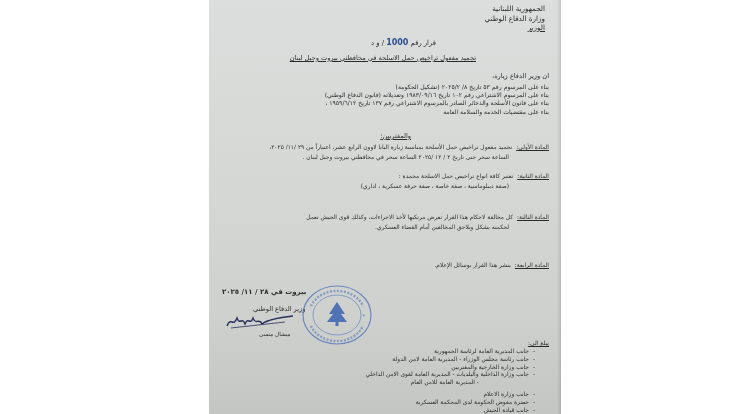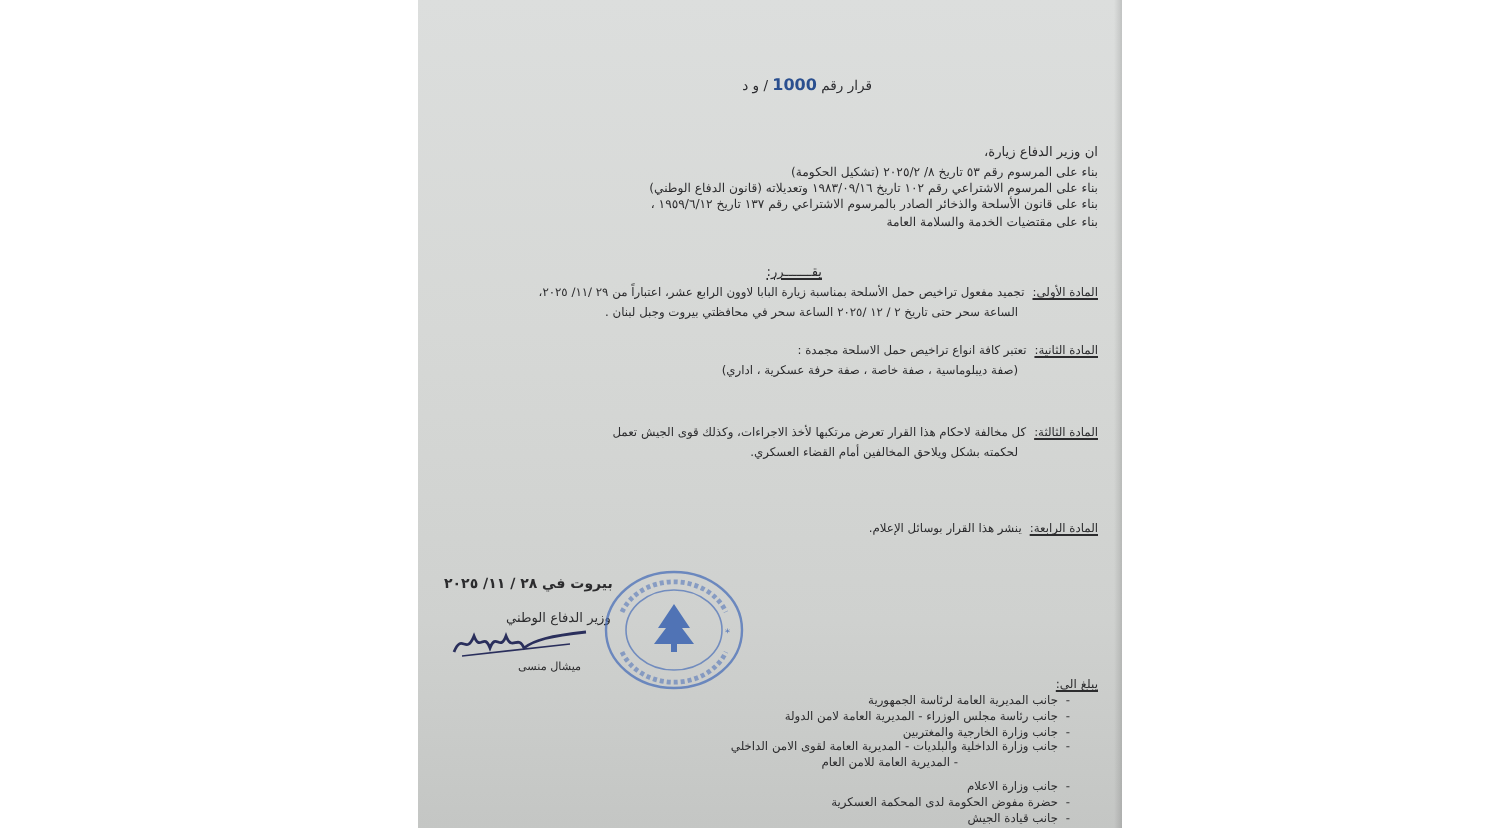--- a/index.html
+++ b/index.html
@@ -39,38 +39,44 @@
     .dist-h { right: 12px; top: 339px; font-size: 6px; text-decoration: underline; }
     .dist { right: 22px; top: 348px; font-size: 5.9px; line-height: 7.8px; }
     .dist div { white-space: nowrap; }
     .dist .dash { display: inline-block; width: 10px; text-align: center; }
   </style>
 </head>
 <body>
 
 <div class="doc">
 
+  <div class="abs hdr">
+    <div>الجمهورية اللبنانية</div>
+    <div>وزارة الدفاع الوطني</div>
+    <div class="u">الوزير</div>
+  </div>
 
   <div class="abs num">
     <span>قرار رقم</span>
     <span class="hand">1000</span>
     <span>/ و د</span>
   </div>
 
+  <div class="abs subject">تجميد مفعول تراخيص حمل الاسلحة في محافظتي بيروت وجبل لبنان</div>
 
   <div class="abs intro">ان وزير الدفاع زيارة،</div>
 
   <div class="abs basis">
     <div>بناء على المرسوم رقم ٥٣ تاريخ ٨/ ٢٠٢٥/٢ (تشكيل الحكومة)</div>
     <div>بناء على المرسوم الاشتراعي رقم ١٠٢ تاريخ ١٩٨٣/٠٩/١٦ وتعديلاته (قانون الدفاع الوطني)</div>
     <div>بناء على قانون الأسلحة والذخائر الصادر بالمرسوم الاشتراعي رقم ١٣٧ تاريخ ١٩٥٩/٦/١٢ ،</div>
     <div>بناء على مقتضيات الخدمة والسلامة العامة</div>
   </div>
 
-  <div class="abs decides">يقـــــــرر:</div>
+  <div class="abs decides">والمغتربين:</div>
 
   <div class="abs art a1">
     <div><span class="lab">المادة الأولى:</span><span>تجميد مفعول تراخيص حمل الأسلحة بمناسبة زيارة البابا لاوون الرابع عشر، اعتباراً من ٢٩ /١١/ ٢٠٢٥،</span></div>
     <div style="padding-right:40px;">الساعة سحر حتى تاريخ ٢ / ١٢ /٢٠٢٥ الساعة سحر في محافظتي بيروت وجبل لبنان .</div>
   </div>
 
   <div class="abs art a2">
     <div><span class="lab">المادة الثانية:</span><span>تعتبر كافة انواع تراخيص حمل الاسلحة مجمدة :</span></div>
     <div style="padding-right:40px;">(صفة ديبلوماسية ، صفة خاصة ، صفة حرفة عسكرية ، اداري)</div>
   </div>

